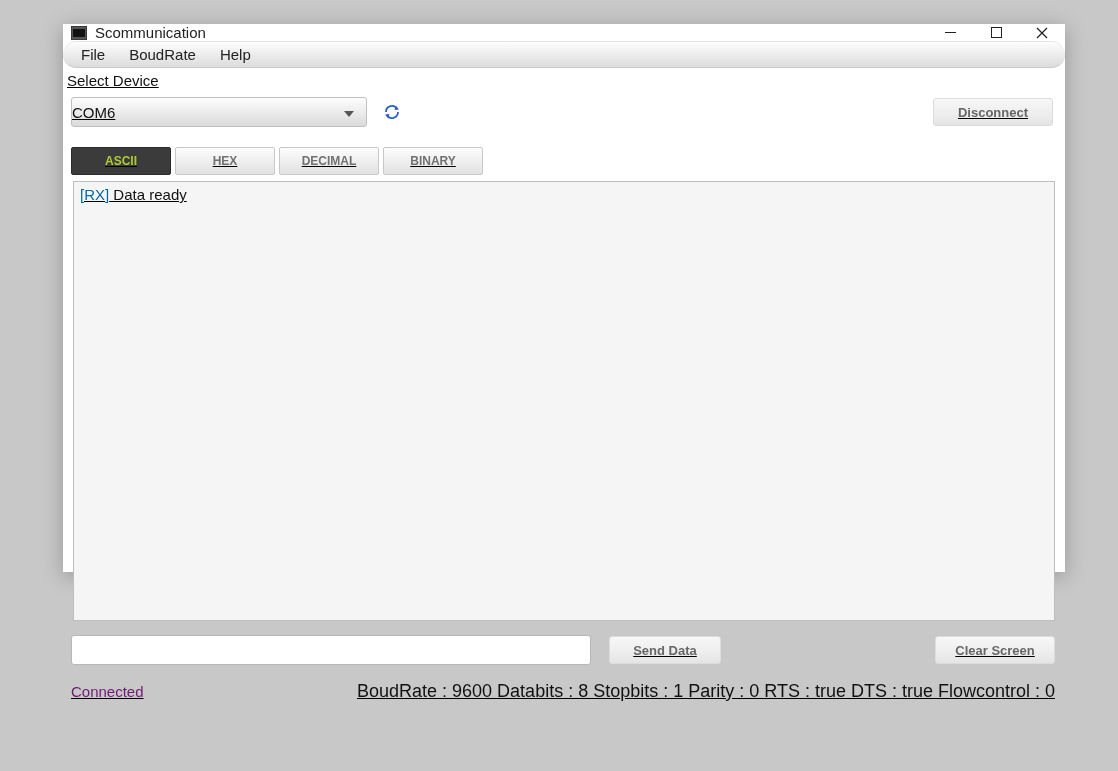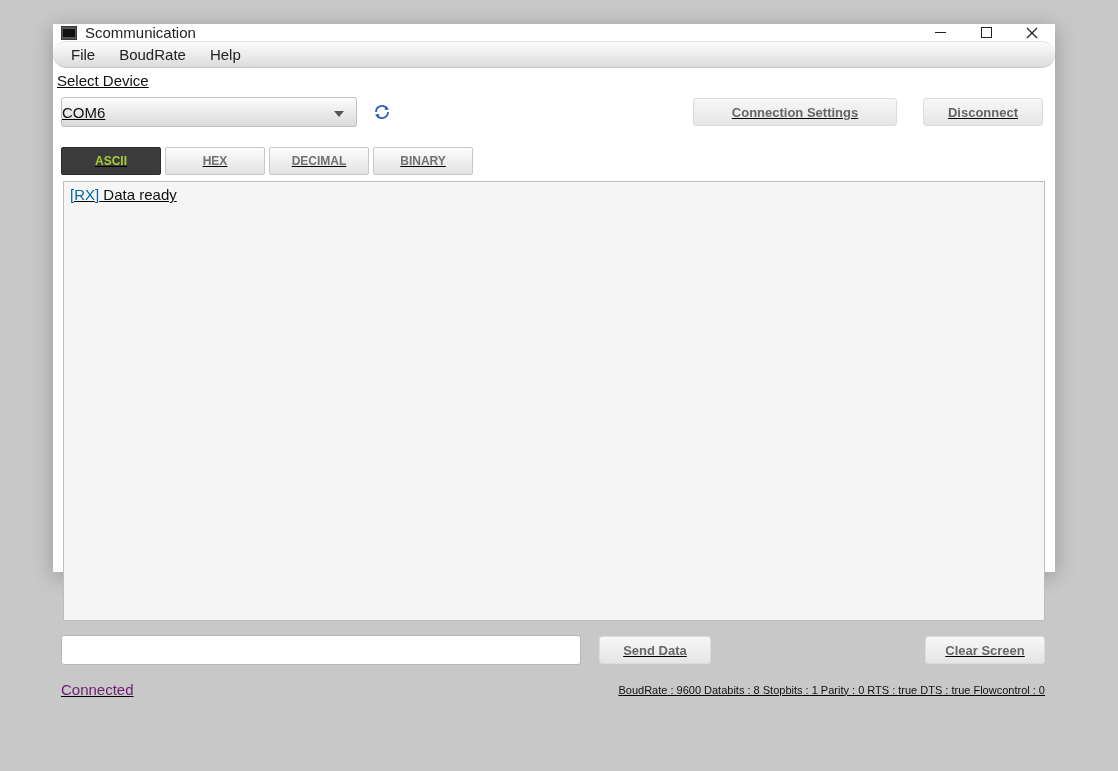--- a/index.html
+++ b/index.html
@@ -7,21 +7,21 @@
       font-family: "Segoe UI", Tahoma, sans-serif;
       font-size: 14px;
       background: #c8c8c8;
       width: 1118px;
       height: 771px;
       overflow: hidden;
       position: relative;
     }
     .window {
       position: absolute;
-      left: 53px;
+      left: 63px;
       top: 24px;
       width: 1002px;
       height: 548px;
       background: #fff;
       box-shadow: 0 4px 20px rgba(0,0,0,0.25);
       display: flex;
       flex-direction: column;
     }
     .titlebar {
       height: 32px;
@@ -203,21 +203,21 @@
       align-items: center;
       padding: 10px 6px 0 4px;
       margin-top: 6px;
     }
     .status-connected {
       color: #701a75;
       font-size: 15px;
     }
     .status-info {
       margin-left: auto;
-      font-size: 11px;
+      font-size: 18px;
       color: #111;
     }
     .page-pad {
       padding: 0 4px;
     }
   </style>
 </head>
 <body>
 
 <div class="window">
@@ -271,21 +271,20 @@
       </div>
       <div class="refresh-icon">
         <svg width="18" height="18" viewBox="0 0 18 18">
           <path d="M 3 9 A 6 6 0 0 1 14.2 6" fill="none" stroke="#2b5fc2" stroke-width="1.8"></path>
           <polygon points="13,3 16,6.5 11.5,7" fill="#2b5fc2"></polygon>
           <path d="M 15 9 A 6 6 0 0 1 3.8 12" fill="none" stroke="#2b5fc2" stroke-width="1.8"></path>
           <polygon points="5,15 2,11.5 6.5,11" fill="#2b5fc2"></polygon>
         </svg>
       </div>
       <div class="spacer"></div>
-      <div class="btn btn-conn">Connection Settings</div>
       <div class="btn btn-disc">Disconnect</div>
     </div>
 
     <div class="tabs">
       <div class="tab active">ASCII</div>
       <div class="tab">HEX</div>
       <div class="tab">DECIMAL</div>
       <div class="tab">BINARY</div>
     </div>
 

